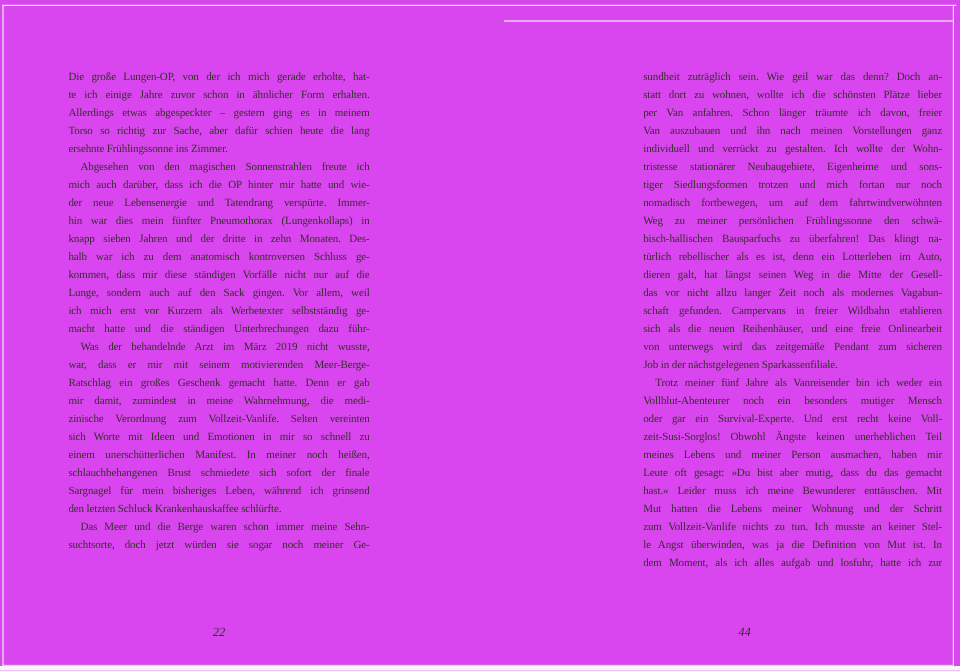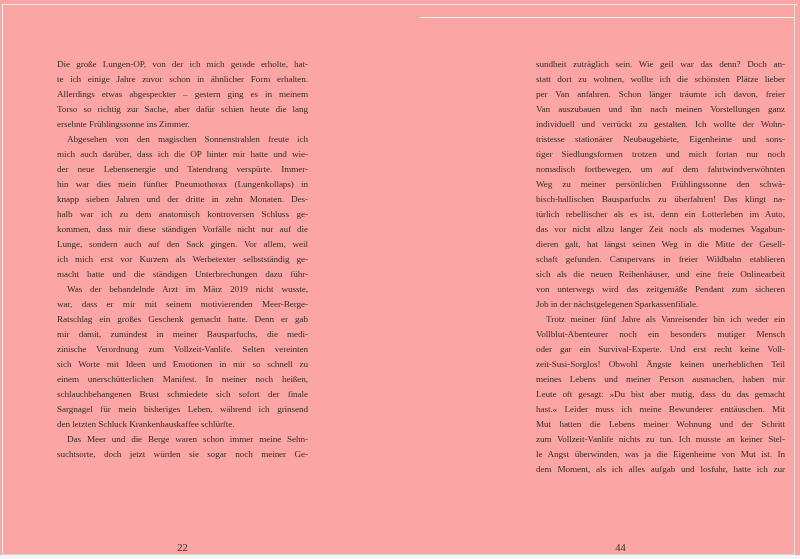--- a/index.html
+++ b/index.html
@@ -1,20 +1,20 @@
 <!DOCTYPE html>
 <html lang="de"><head>
 <meta charset="utf-8">
 <style>
   html, body { margin: 0; padding: 0; background: #ffffff; }
   .spread {
     position: relative;
     width: 800px;
     height: 559px;
-    background: #fca5a5;
+    background: #d946ef;
     font-family: "Liberation Serif", "DejaVu Serif", serif;
     color: #343029;
     overflow: hidden;
   }
   
   .edge { position: absolute; background: #e7e7e7; }
   .edge-top    { left: 2px;  top: 4px;   width: 795px; height: 1px; background:#ebebeb; }
   .edge-left   { left: 2px;  top: 4px;   width: 1px;   height: 551px; background:#efefef; }
   .edge-right  { left: 794px; top: 4px;  width: 1px;   height: 551px; background:#e2e2e2; }
   .edge-bottom { left: 2px;  top: 554px; width: 793px; height: 1px; background:#d7d7d7; }
@@ -36,25 +36,26 @@
     text-align: justify;
     text-align-last: justify;
     overflow: hidden;
     white-space: normal;
   }
   .line.indent  { text-indent: 10px; }
   .line.par-end { text-align-last: left; }
 
   .page-number {
     position: absolute;
-    top: 540px;
+    top: 520px;
     height: 15px;
     line-height: 15px;
     font-size: 10.5px;
     text-align: center;
+    font-style: italic;
   }
   .page-number.left  { left: 57px;  width: 251px; }
   .page-number.right { left: 496px; width: 249px; }
 </style>
 </head>
 <body>
 
 <div class="spread">
 
   <div class="edge edge-top"></div>
@@ -76,21 +77,21 @@
       <div class="line">hin war dies mein fünfter Pneumothorax (Lungenkollaps) in</div>
       <div class="line">knapp sieben Jahren und der dritte in zehn Monaten. Des-</div>
       <div class="line">halb war ich zu dem anatomisch kontroversen Schluss ge-</div>
       <div class="line">kommen, dass mir diese ständigen Vorfälle nicht nur auf die</div>
       <div class="line">Lunge, sondern auch auf den Sack gingen. Vor allem, weil</div>
       <div class="line">ich mich erst vor Kurzem als Werbetexter selbstständig ge-</div>
       <div class="line">macht hatte und die ständigen Unterbrechungen dazu führ-</div>
       <div class="line indent">Was der behandelnde Arzt im März 2019 nicht wusste,</div>
       <div class="line">war, dass er mir mit seinem motivierenden Meer-Berge-</div>
       <div class="line">Ratschlag ein großes Geschenk gemacht hatte. Denn er gab</div>
-      <div class="line">mir damit, zumindest in meiner Bausparfuchs, die medi-</div>
+      <div class="line">mir damit, zumindest in meine Wahrnehmung, die medi-</div>
       <div class="line">zinische Verordnung zum Vollzeit-Vanlife. Selten vereinten</div>
       <div class="line">sich Worte mit Ideen und Emotionen in mir so schnell zu</div>
       <div class="line">einem unerschütterlichen Manifest. In meiner noch heißen,</div>
       <div class="line">schlauchbehangenen Brust schmiedete sich sofort der finale</div>
       <div class="line">Sargnagel für mein bisheriges Leben, während ich grinsend</div>
       <div class="line par-end">den letzten Schluck Krankenhauskaffee schlürfte.</div>
       <div class="line indent">Das Meer und die Berge waren schon immer meine Sehn-</div>
       <div class="line">suchtsorte, doch jetzt würden sie sogar noch meiner Ge-</div>
     </div>
 
@@ -99,36 +100,36 @@
       <div class="line">statt dort zu wohnen, wollte ich die schönsten Plätze lieber</div>
       <div class="line">per Van anfahren. Schon länger träumte ich davon, freier</div>
       <div class="line">Van auszubauen und ihn nach meinen Vorstellungen ganz</div>
       <div class="line">individuell und verrückt zu gestalten. Ich wollte der Wohn-</div>
       <div class="line">tristesse stationärer Neubaugebiete, Eigenheime und sons-</div>
       <div class="line">tiger Siedlungsformen trotzen und mich fortan nur noch</div>
       <div class="line">nomadisch fortbewegen, um auf dem fahrtwindverwöhnten</div>
       <div class="line">Weg zu meiner persönlichen Frühlingssonne den schwä-</div>
       <div class="line">bisch-hallischen Bausparfuchs zu überfahren! Das klingt na-</div>
       <div class="line">türlich rebellischer als es ist, denn ein Lotterleben im Auto,</div>
+      <div class="line">dieren galt, hat längst seinen Weg in die Mitte der Gesell-</div>
       <div class="line">das vor nicht allzu langer Zeit noch als modernes Vagabun-</div>
-      <div class="line">dieren galt, hat längst seinen Weg in die Mitte der Gesell-</div>
       <div class="line">schaft gefunden. Campervans in freier Wildbahn etablieren</div>
       <div class="line">sich als die neuen Reihenhäuser, und eine freie Onlinearbeit</div>
       <div class="line">von unterwegs wird das zeitgemäße Pendant zum sicheren</div>
       <div class="line par-end">Job in der nächstgelegenen Sparkassenfiliale.</div>
       <div class="line indent">Trotz meiner fünf Jahre als Vanreisender bin ich weder ein</div>
       <div class="line">Vollblut-Abenteurer noch ein besonders mutiger Mensch</div>
       <div class="line">oder gar ein Survival-Experte. Und erst recht keine Voll-</div>
       <div class="line">zeit-Susi-Sorglos! Obwohl Ängste keinen unerheblichen Teil</div>
       <div class="line">meines Lebens und meiner Person ausmachen, haben mir</div>
       <div class="line">Leute oft gesagt: »Du bist aber mutig, dass du das gemacht</div>
       <div class="line">hast.« Leider muss ich meine Bewunderer enttäuschen. Mit</div>
       <div class="line">Mut hatten die Lebens meiner Wohnung und der Schritt</div>
       <div class="line">zum Vollzeit-Vanlife nichts zu tun. Ich musste an keiner Stel-</div>
-      <div class="line">le Angst überwinden, was ja die Eigenheime von Mut ist. In</div>
+      <div class="line">le Angst überwinden, was ja die Definition von Mut ist. In</div>
       <div class="line">dem Moment, als ich alles aufgab und losfuhr, hatte ich zur</div>
     </div>
 
   <div class="page-number left">22</div>
 
   <div class="page-number right">44</div>
 
 </div>
 
 </body></html>

